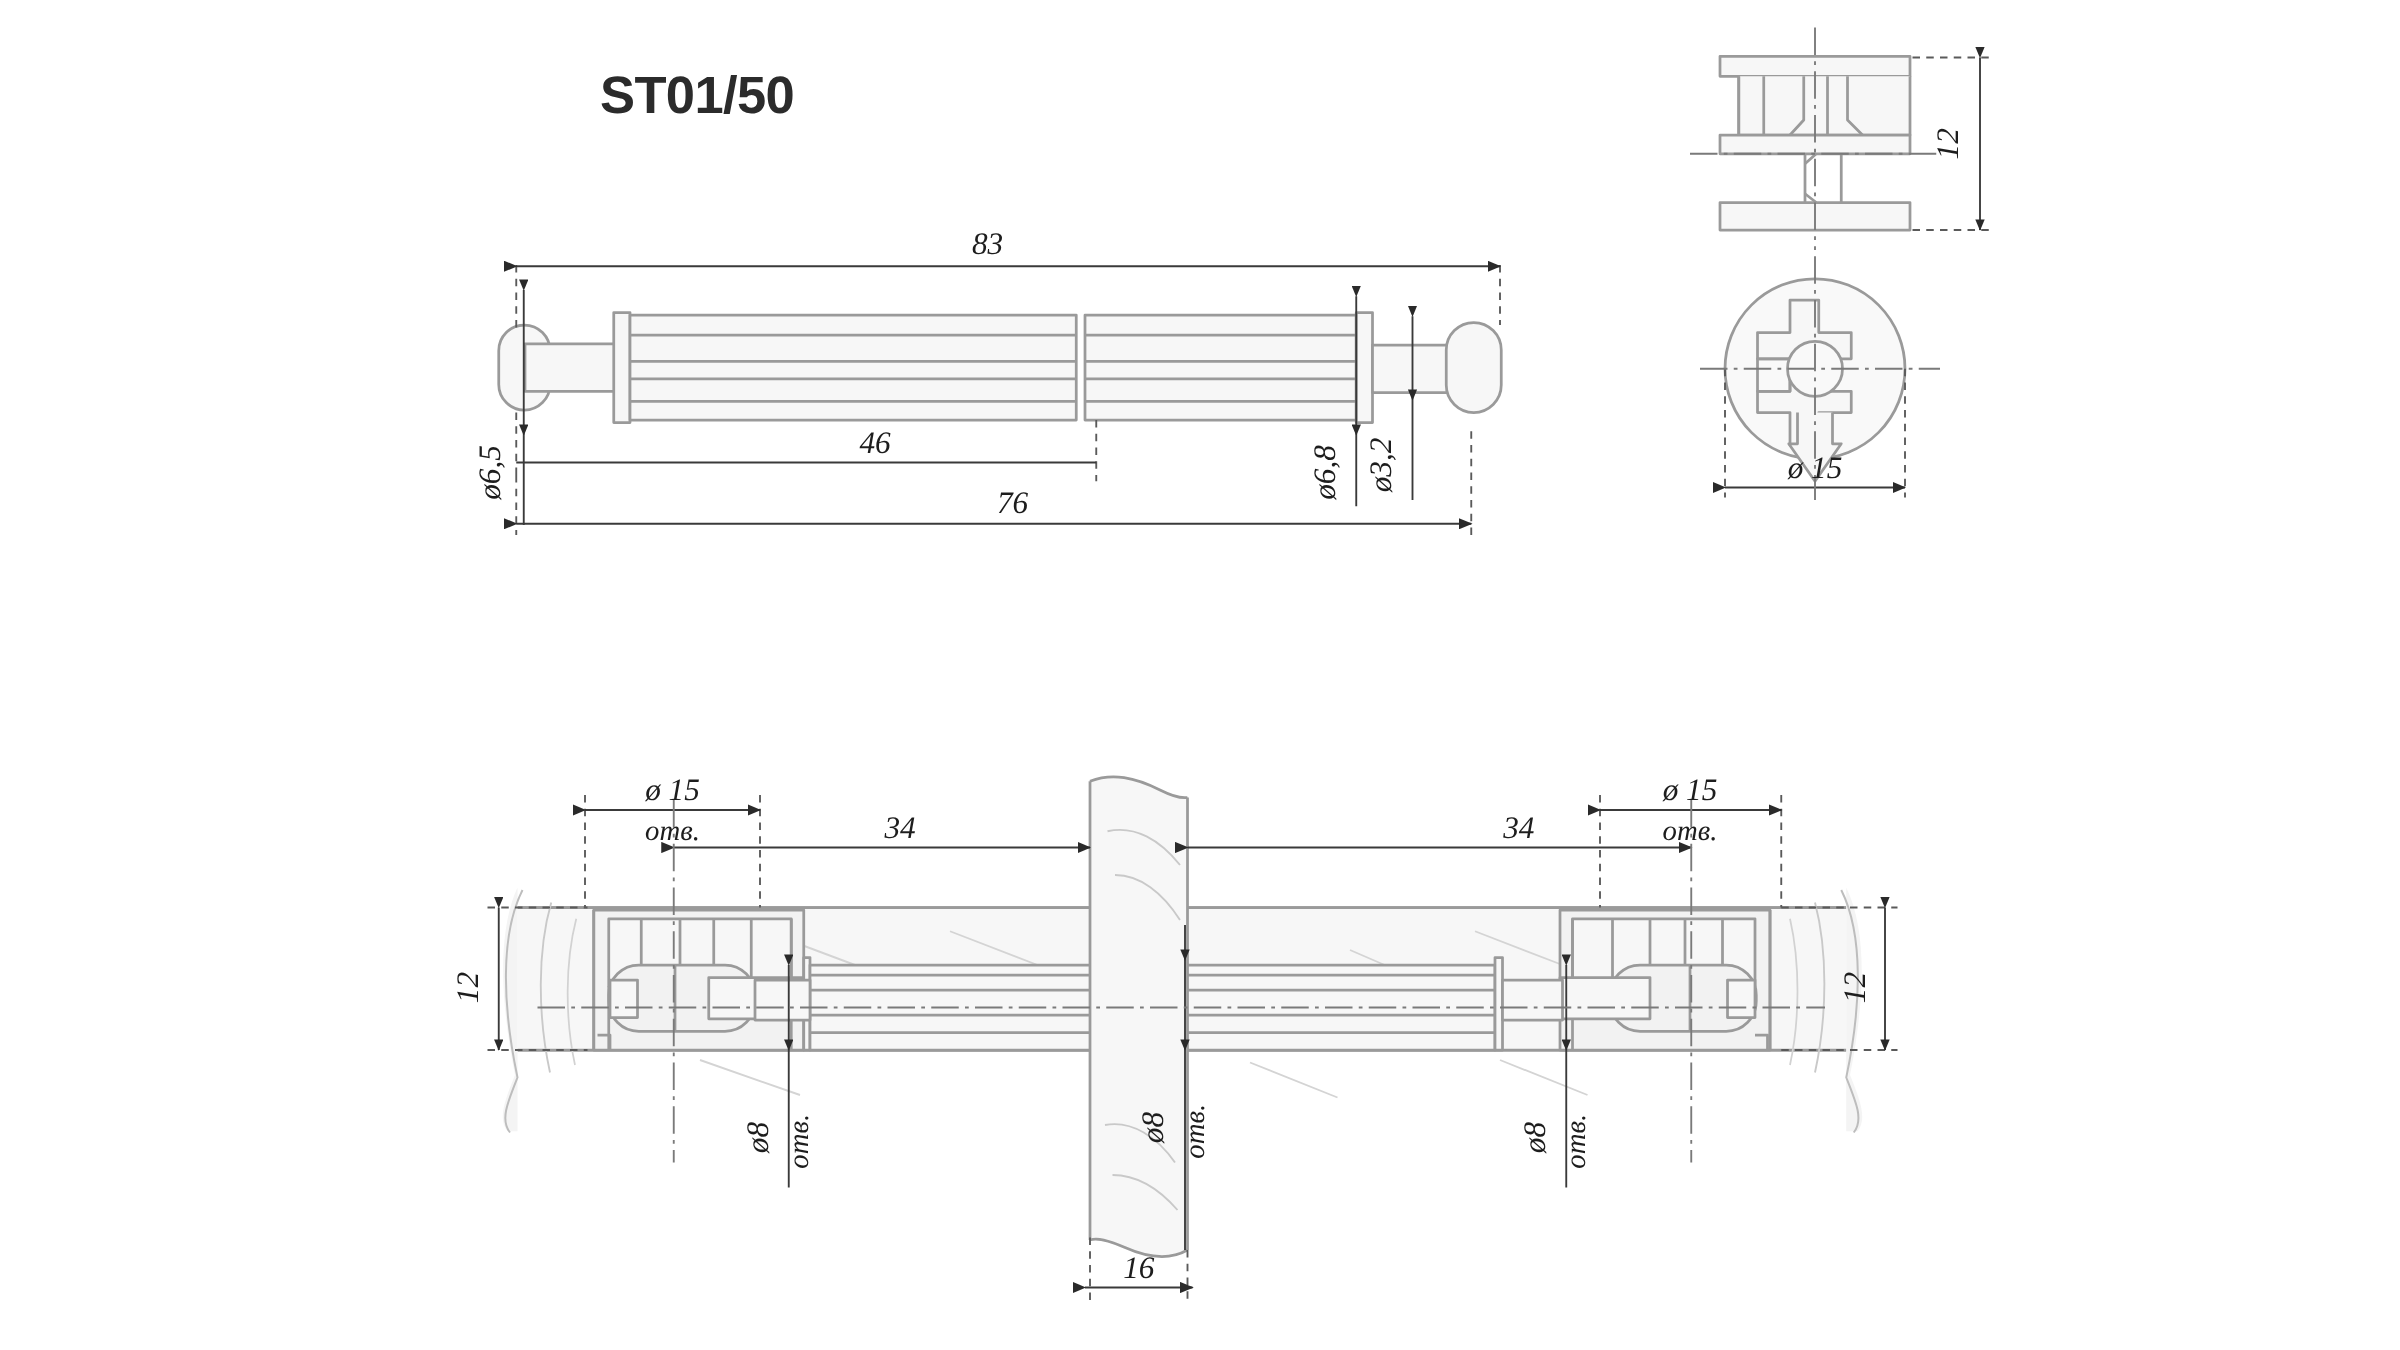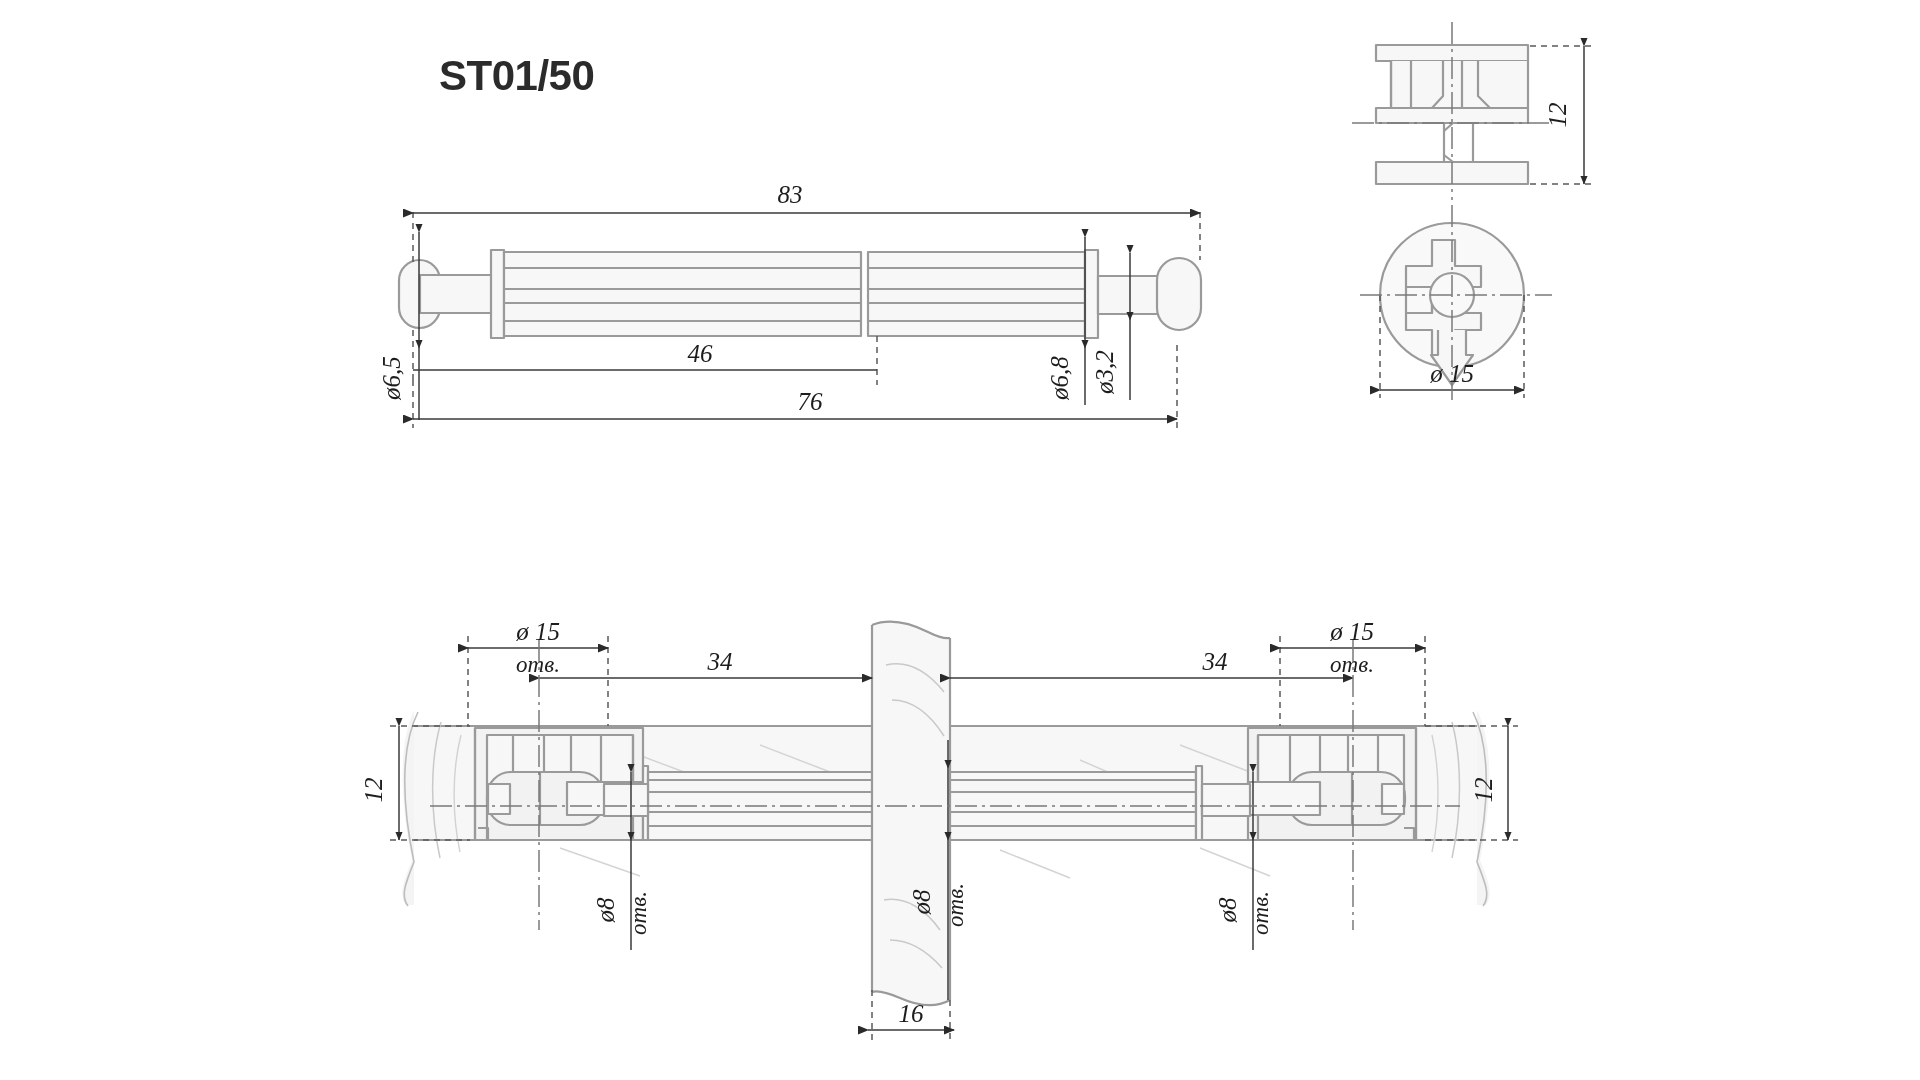--- a/index.html
+++ b/index.html
@@ -1,20 +1,20 @@
 <!DOCTYPE html>
 <html><head>
 <meta charset="utf-8">
 <style>
   html,body{margin:0;padding:0;background:#ffffff;}
   body{width:1920px;height:1080px;overflow:hidden;
        font-family:"Liberation Sans",sans-serif;}
   #stage{position:relative;width:1920px;height:1080px;background:#fff;}
   #title{
-    position:absolute;left:439px;top:52px;
+    position:absolute;left:480px;top:52px;
     font-size:42px;font-weight:bold;color:#2b2b2b;
     letter-spacing:-0.5px;font-family:"Liberation Sans",sans-serif;
   }
   svg#draw{position:absolute;left:0;top:0;width:1920px;height:1080px;}
   .dimtxt{
     font-family:"Liberation Serif",serif;
     font-style:italic;font-size:25px;fill:#1d1d1d;
   }
   .dimtxt.sm{font-size:23px;}
 </style>

